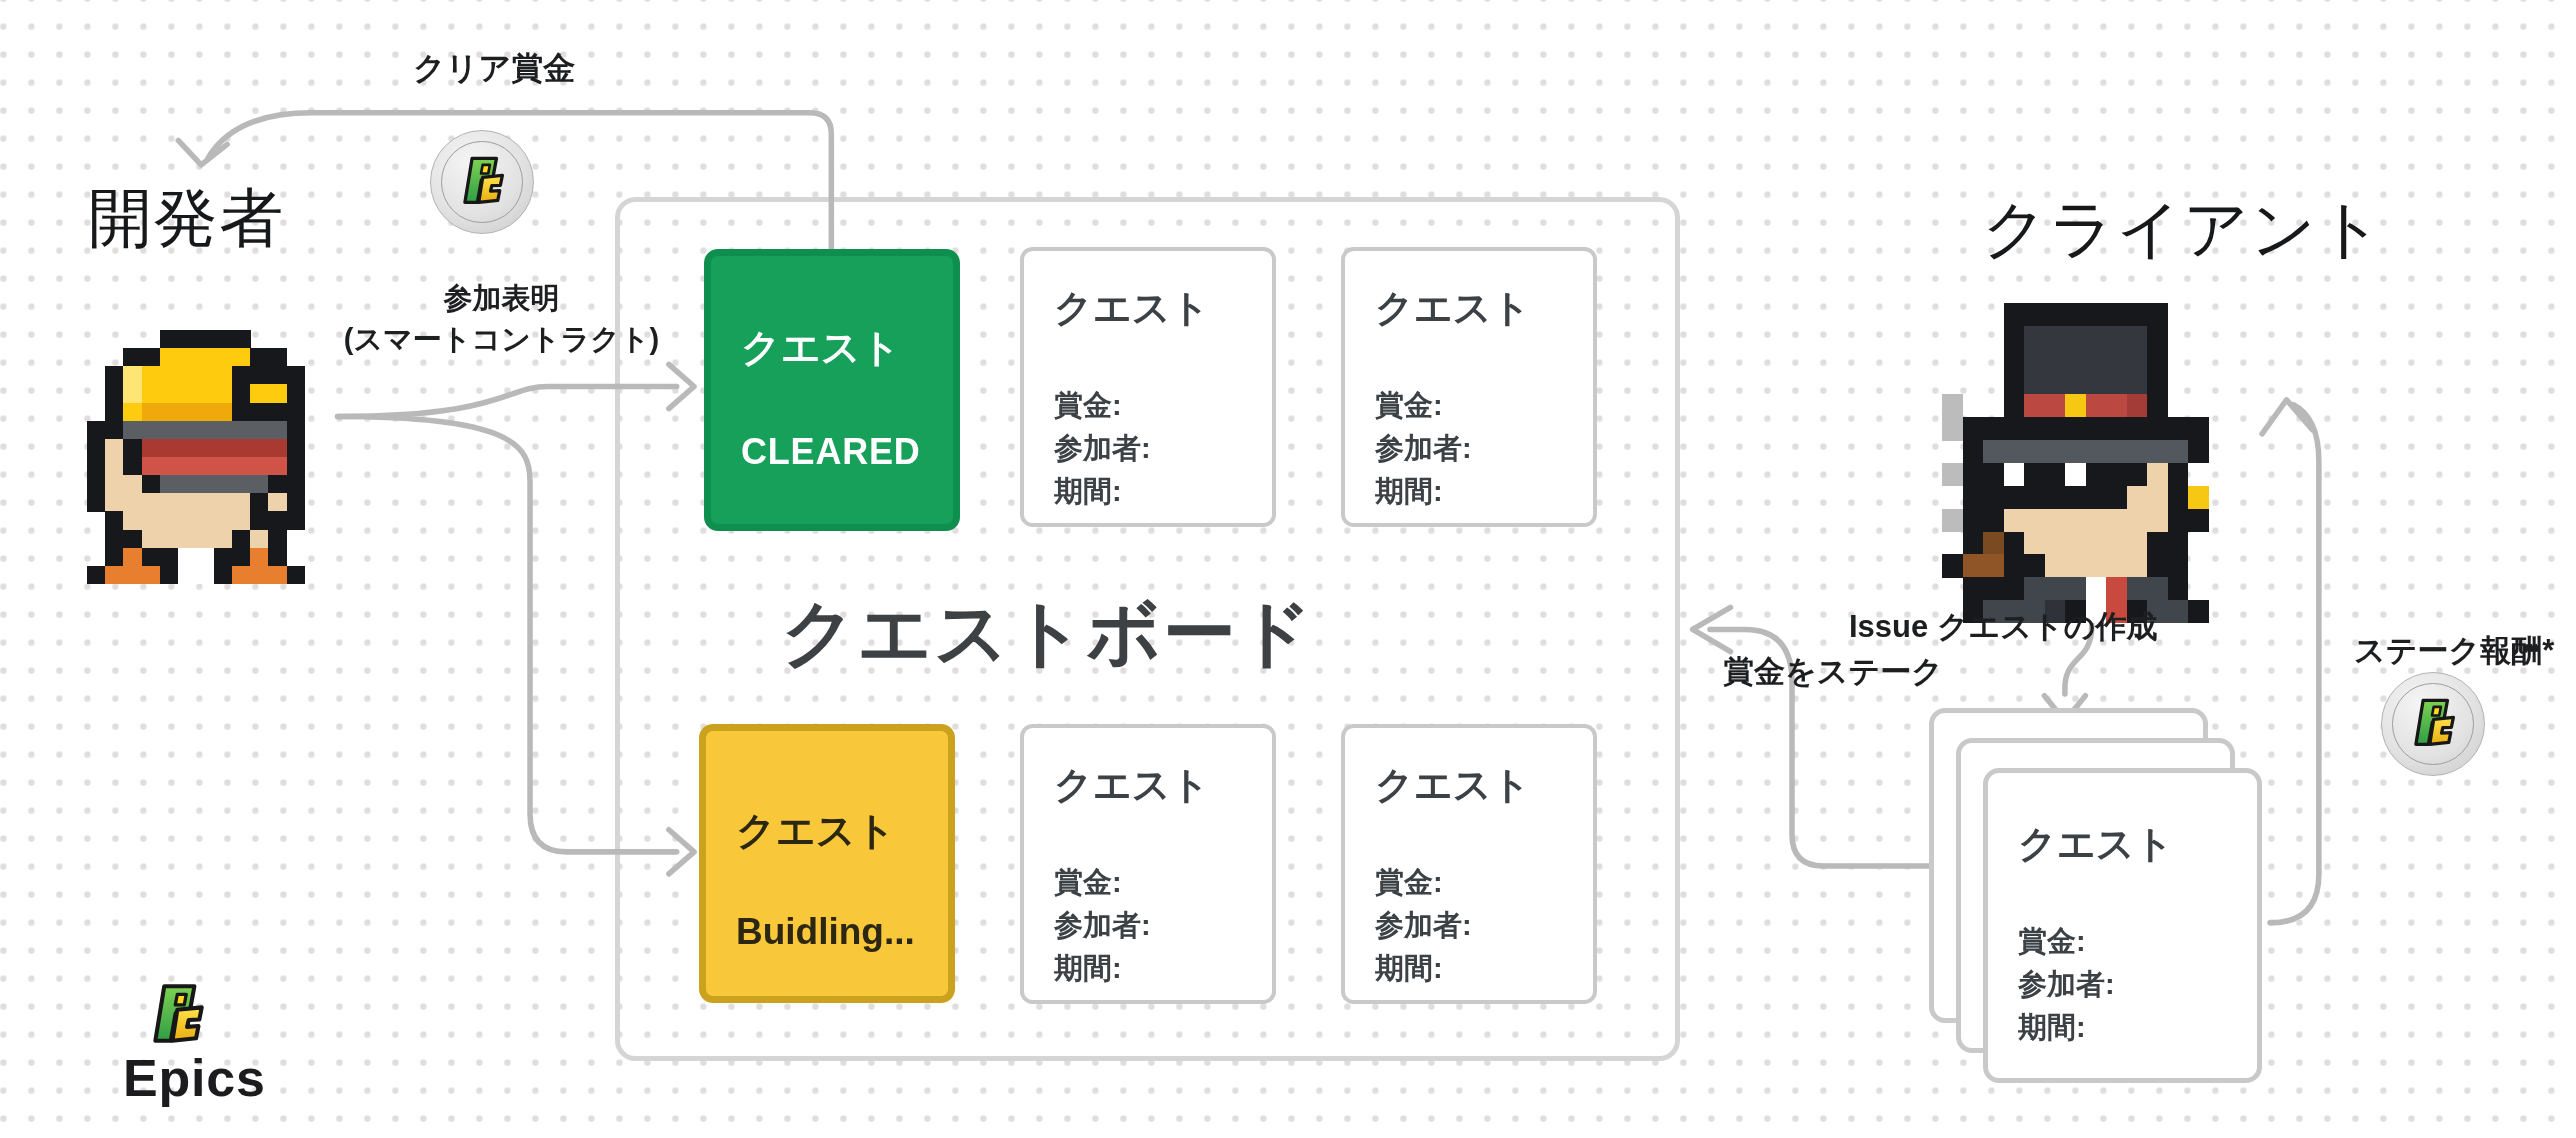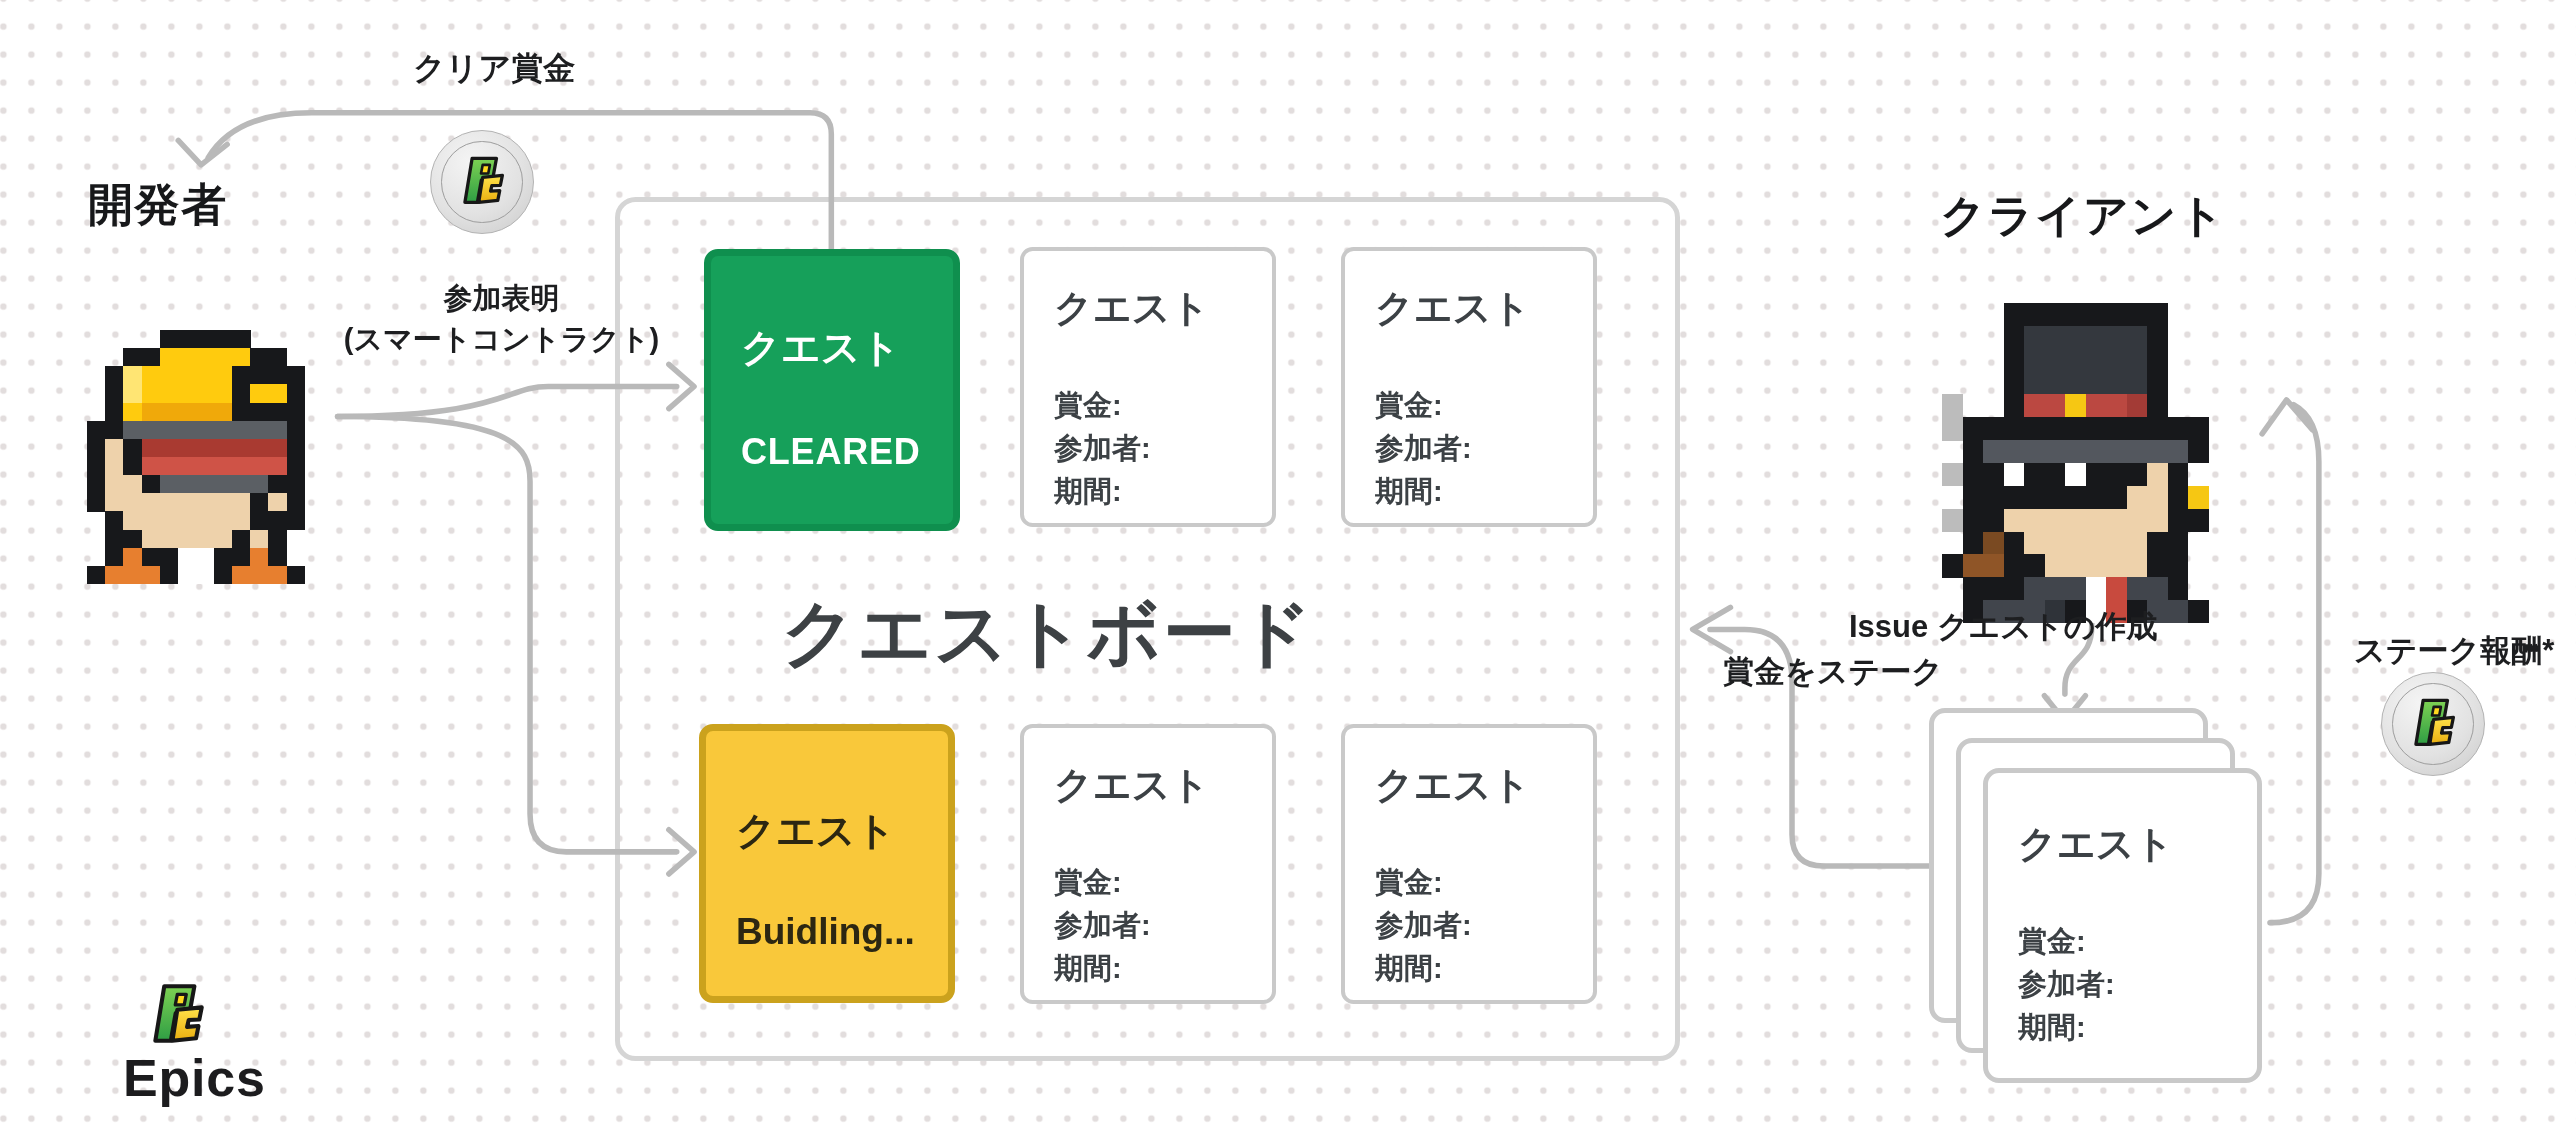--- a/index.html
+++ b/index.html
@@ -3,21 +3,21 @@
 <meta charset="utf-8">
 <style>
   html,body{margin:0;padding:0;background:#ffffff;}
   .canvas{
     position:relative;width:2576px;height:1139px;overflow:hidden;
     font-family:"Liberation Sans","DejaVu Sans",sans-serif;
     background-color:#ffffff;
     background-image:radial-gradient(circle,#e2dddd 3.2px,rgba(255,255,255,0) 3.6px);
     background-size:28px 28px;background-position:17.4px 12.6px;
   }
-  .actor-title{position:absolute;font-weight:bold;font-size:45px;color:#17181a;letter-spacing:1.6px;z-index:4;white-space:nowrap;}
+  .actor-title{position:absolute;font-weight:normal;font-size:64px;color:#17181a;letter-spacing:1.6px;z-index:4;white-space:nowrap;}
   .flow-label{position:absolute;font-weight:bold;color:#1d1e20;z-index:4;white-space:nowrap;}
   .arrows{position:absolute;left:0;top:0;z-index:2;}
   .arrows path,.arrows polyline{fill:none;stroke:#b9b9b9;stroke-width:7;stroke-linecap:round;stroke-linejoin:round;}
   .board{position:absolute;left:615px;top:197px;width:1065px;height:864px;border:5.5px solid #d5d5d5;border-radius:20.5px;box-sizing:border-box;background:transparent;z-index:1;}
   .board-title{position:absolute;left:615px;top:585px;width:865px;text-align:center;font-size:73px;font-weight:bold;color:#3d4144;z-index:1;letter-spacing:1.6px;}
   .card{position:absolute;border-radius:14px;box-sizing:border-box;z-index:3;}
   .card .title{position:absolute;left:30px;font-weight:bold;white-space:nowrap;}
   .card.white{width:256px;height:280px;background:#ffffff;border:4.7px solid #c9c9c9;border-radius:12.6px;}
   .card.white .title{top:32px;font-size:38px;color:#3c4145;}
   .card .meta{position:absolute;left:30px;font-weight:bold;color:#3c4145;font-size:29px;line-height:43px;}
@@ -283,21 +283,21 @@
       <rect x="4" y="13" width="1.02" height="1.02" fill="#17181b"></rect>
       <rect x="5" y="13" width="1.02" height="1.02" fill="#ffffff"></rect>
       <rect x="6" y="13" width="1.02" height="1.02" fill="#ffffff"></rect>
       <rect x="7" y="13" width="1.02" height="1.02" fill="#17181b"></rect>
       <rect x="8" y="13" width="1.02" height="1.02" fill="#e77f2f"></rect>
       <rect x="9" y="13" width="1.02" height="1.02" fill="#e77f2f"></rect>
       <rect x="10" y="13" width="1.02" height="1.02" fill="#e77f2f"></rect>
       <rect x="11" y="13" width="1.02" height="1.02" fill="#17181b"></rect>
     </svg>
 
-  <div class="actor-title" style="left:1940px;top:186px;">クライアント</div>
+  <div class="actor-title" style="left:1982px;top:186px;">クライアント</div>
   <svg class="avatar" id="client-avatar-svg" style="left:1942px;top:303px;" width="287" height="320" viewBox="0 0 14 14" preserveAspectRatio="none" shape-rendering="crispEdges">
       <rect x="3" y="0" width="1.02" height="1.02" fill="#17181b"></rect>
       <rect x="4" y="0" width="1.02" height="1.02" fill="#17181b"></rect>
       <rect x="5" y="0" width="1.02" height="1.02" fill="#17181b"></rect>
       <rect x="6" y="0" width="1.02" height="1.02" fill="#17181b"></rect>
       <rect x="7" y="0" width="1.02" height="1.02" fill="#17181b"></rect>
       <rect x="8" y="0" width="1.02" height="1.02" fill="#17181b"></rect>
       <rect x="9" y="0" width="1.02" height="1.02" fill="#17181b"></rect>
       <rect x="10" y="0" width="1.02" height="1.02" fill="#17181b"></rect>
       <rect x="3" y="1" width="1.02" height="1.02" fill="#17181b"></rect>

